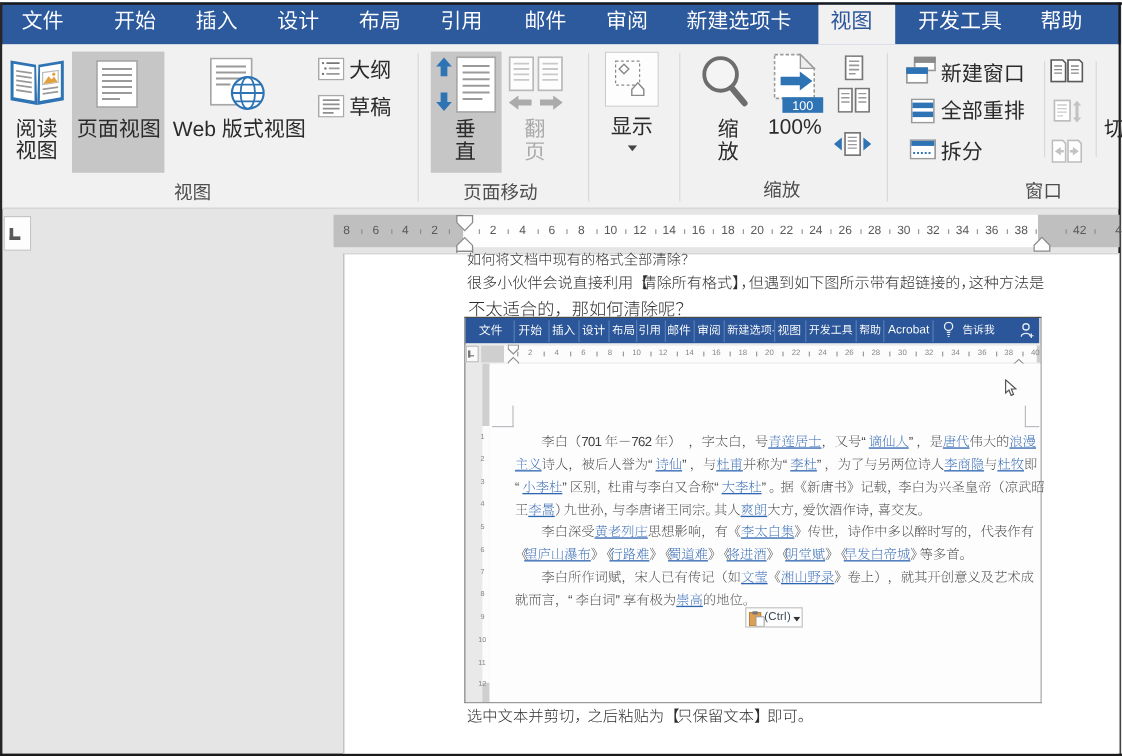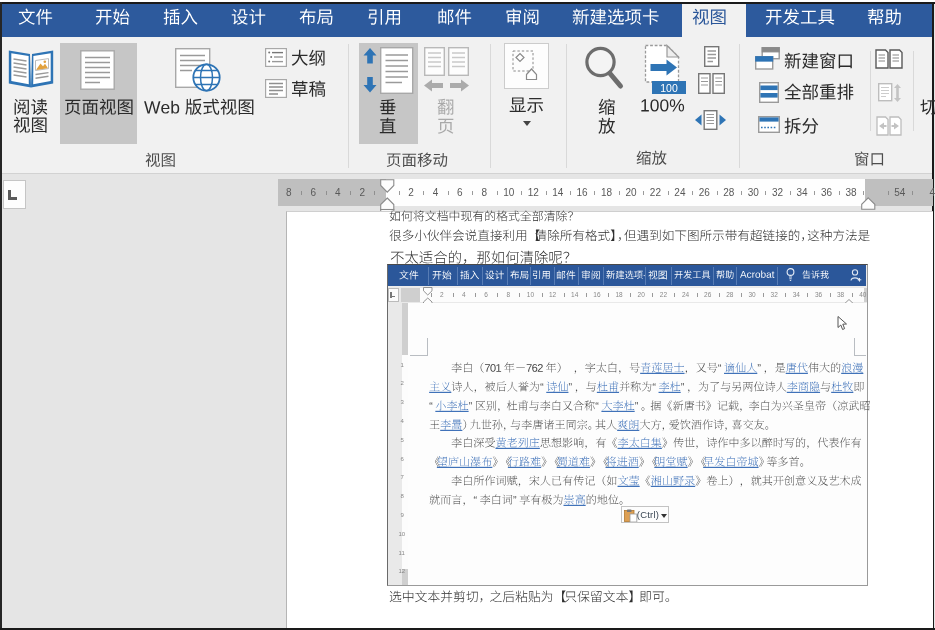--- a/index.html
+++ b/index.html
@@ -388,21 +388,21 @@
 <span class="num" style="left:631.0px;top:187.5px">20</span>
 <span class="num" style="left:655.4px;top:187.5px">22</span>
 <span class="num" style="left:679.9px;top:187.5px">24</span>
 <span class="num" style="left:704.3px;top:187.5px">26</span>
 <span class="num" style="left:728.8px;top:187.5px">28</span>
 <span class="num" style="left:753.2px;top:187.5px">30</span>
 <span class="num" style="left:777.6px;top:187.5px">32</span>
 <span class="num" style="left:802.1px;top:187.5px">34</span>
 <span class="num" style="left:826.5px;top:187.5px">36</span>
 <span class="num" style="left:851.0px;top:187.5px">38</span>
-<span class="num" style="left:899.8px;top:187.5px">54</span>
+<span class="num" style="left:899.8px;top:187.5px">42</span>
 <span class="num" style="left:935px;top:187.5px">44</span>
 <div class="a" style="left:301.1px;top:190.5px;width:1px;height:4px;background:#8f8f8f"></div>
 <div class="a" style="left:325.5px;top:190.5px;width:1px;height:4px;background:#8f8f8f"></div>
 <div class="a" style="left:349.9px;top:190.5px;width:1px;height:4px;background:#8f8f8f"></div>
 <div class="a" style="left:374.4px;top:190.5px;width:1px;height:4px;background:#8f8f8f"></div>
 <div class="a" style="left:398.8px;top:190.5px;width:1px;height:4px;background:#9a9a9a"></div>
 <div class="a" style="left:423.3px;top:190.5px;width:1px;height:4px;background:#9a9a9a"></div>
 <div class="a" style="left:447.7px;top:190.5px;width:1px;height:4px;background:#9a9a9a"></div>
 <div class="a" style="left:472.1px;top:190.5px;width:1px;height:4px;background:#9a9a9a"></div>
 <div class="a" style="left:496.6px;top:190.5px;width:1px;height:4px;background:#9a9a9a"></div>

